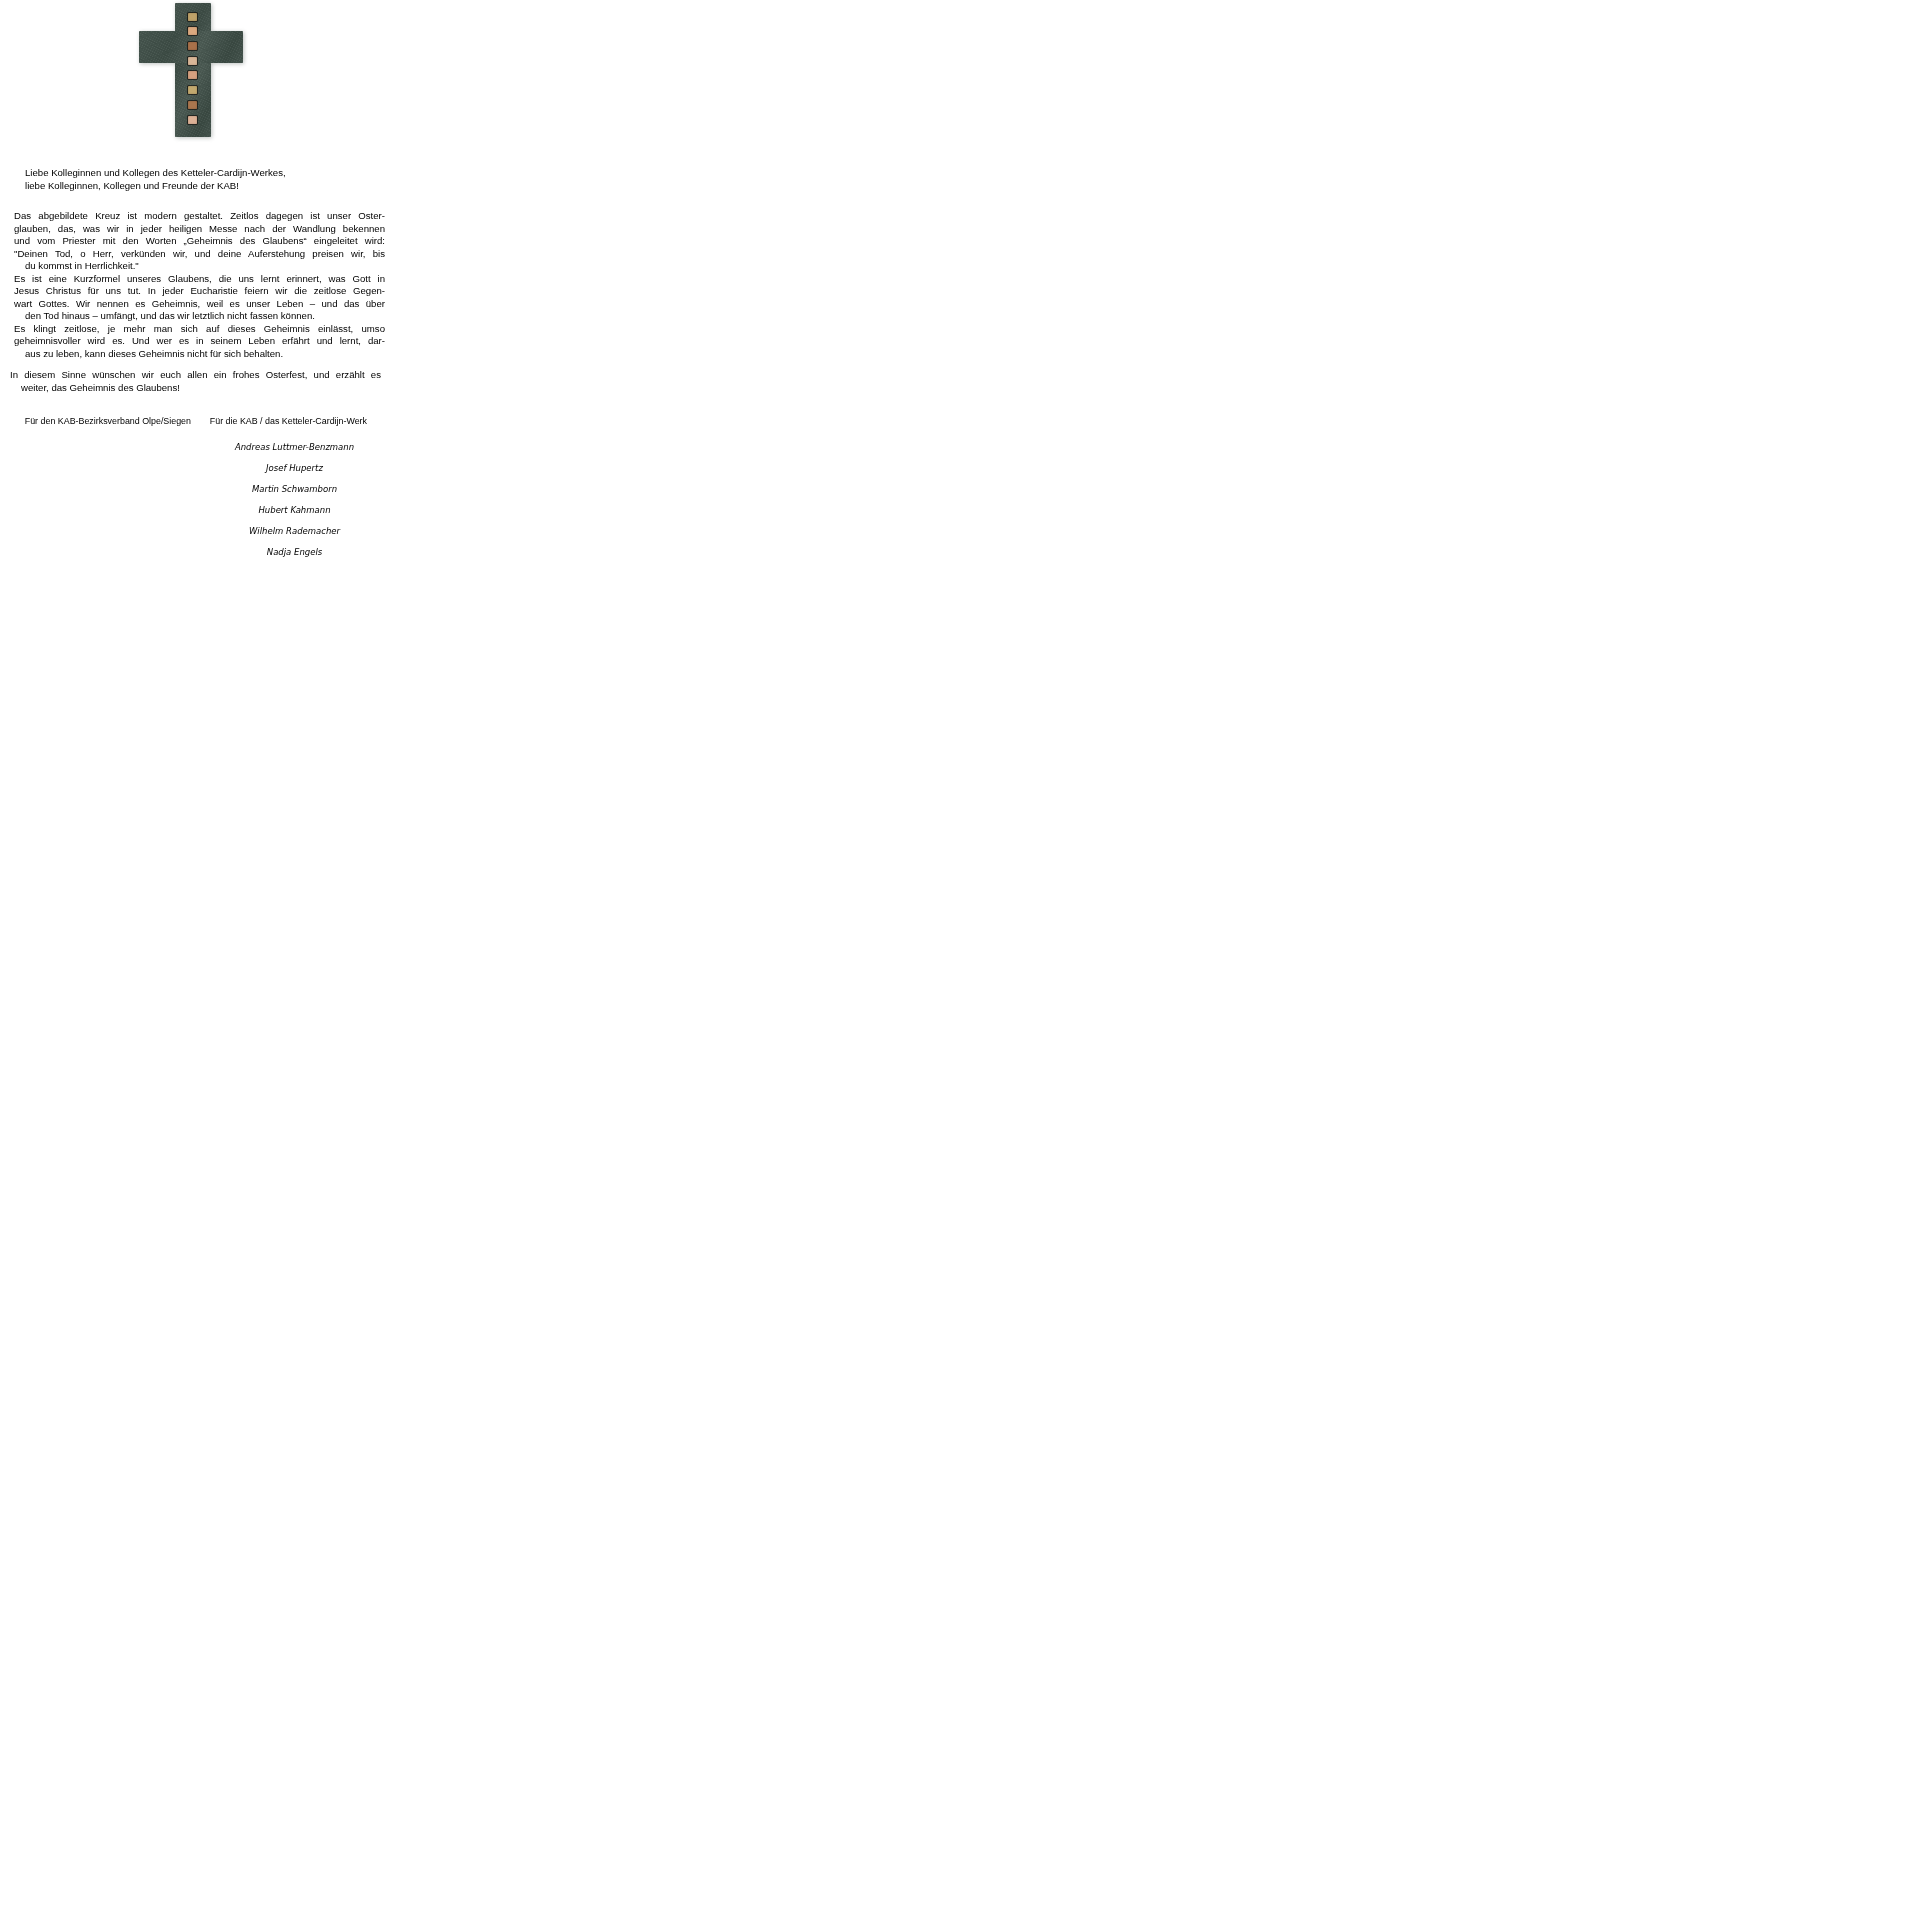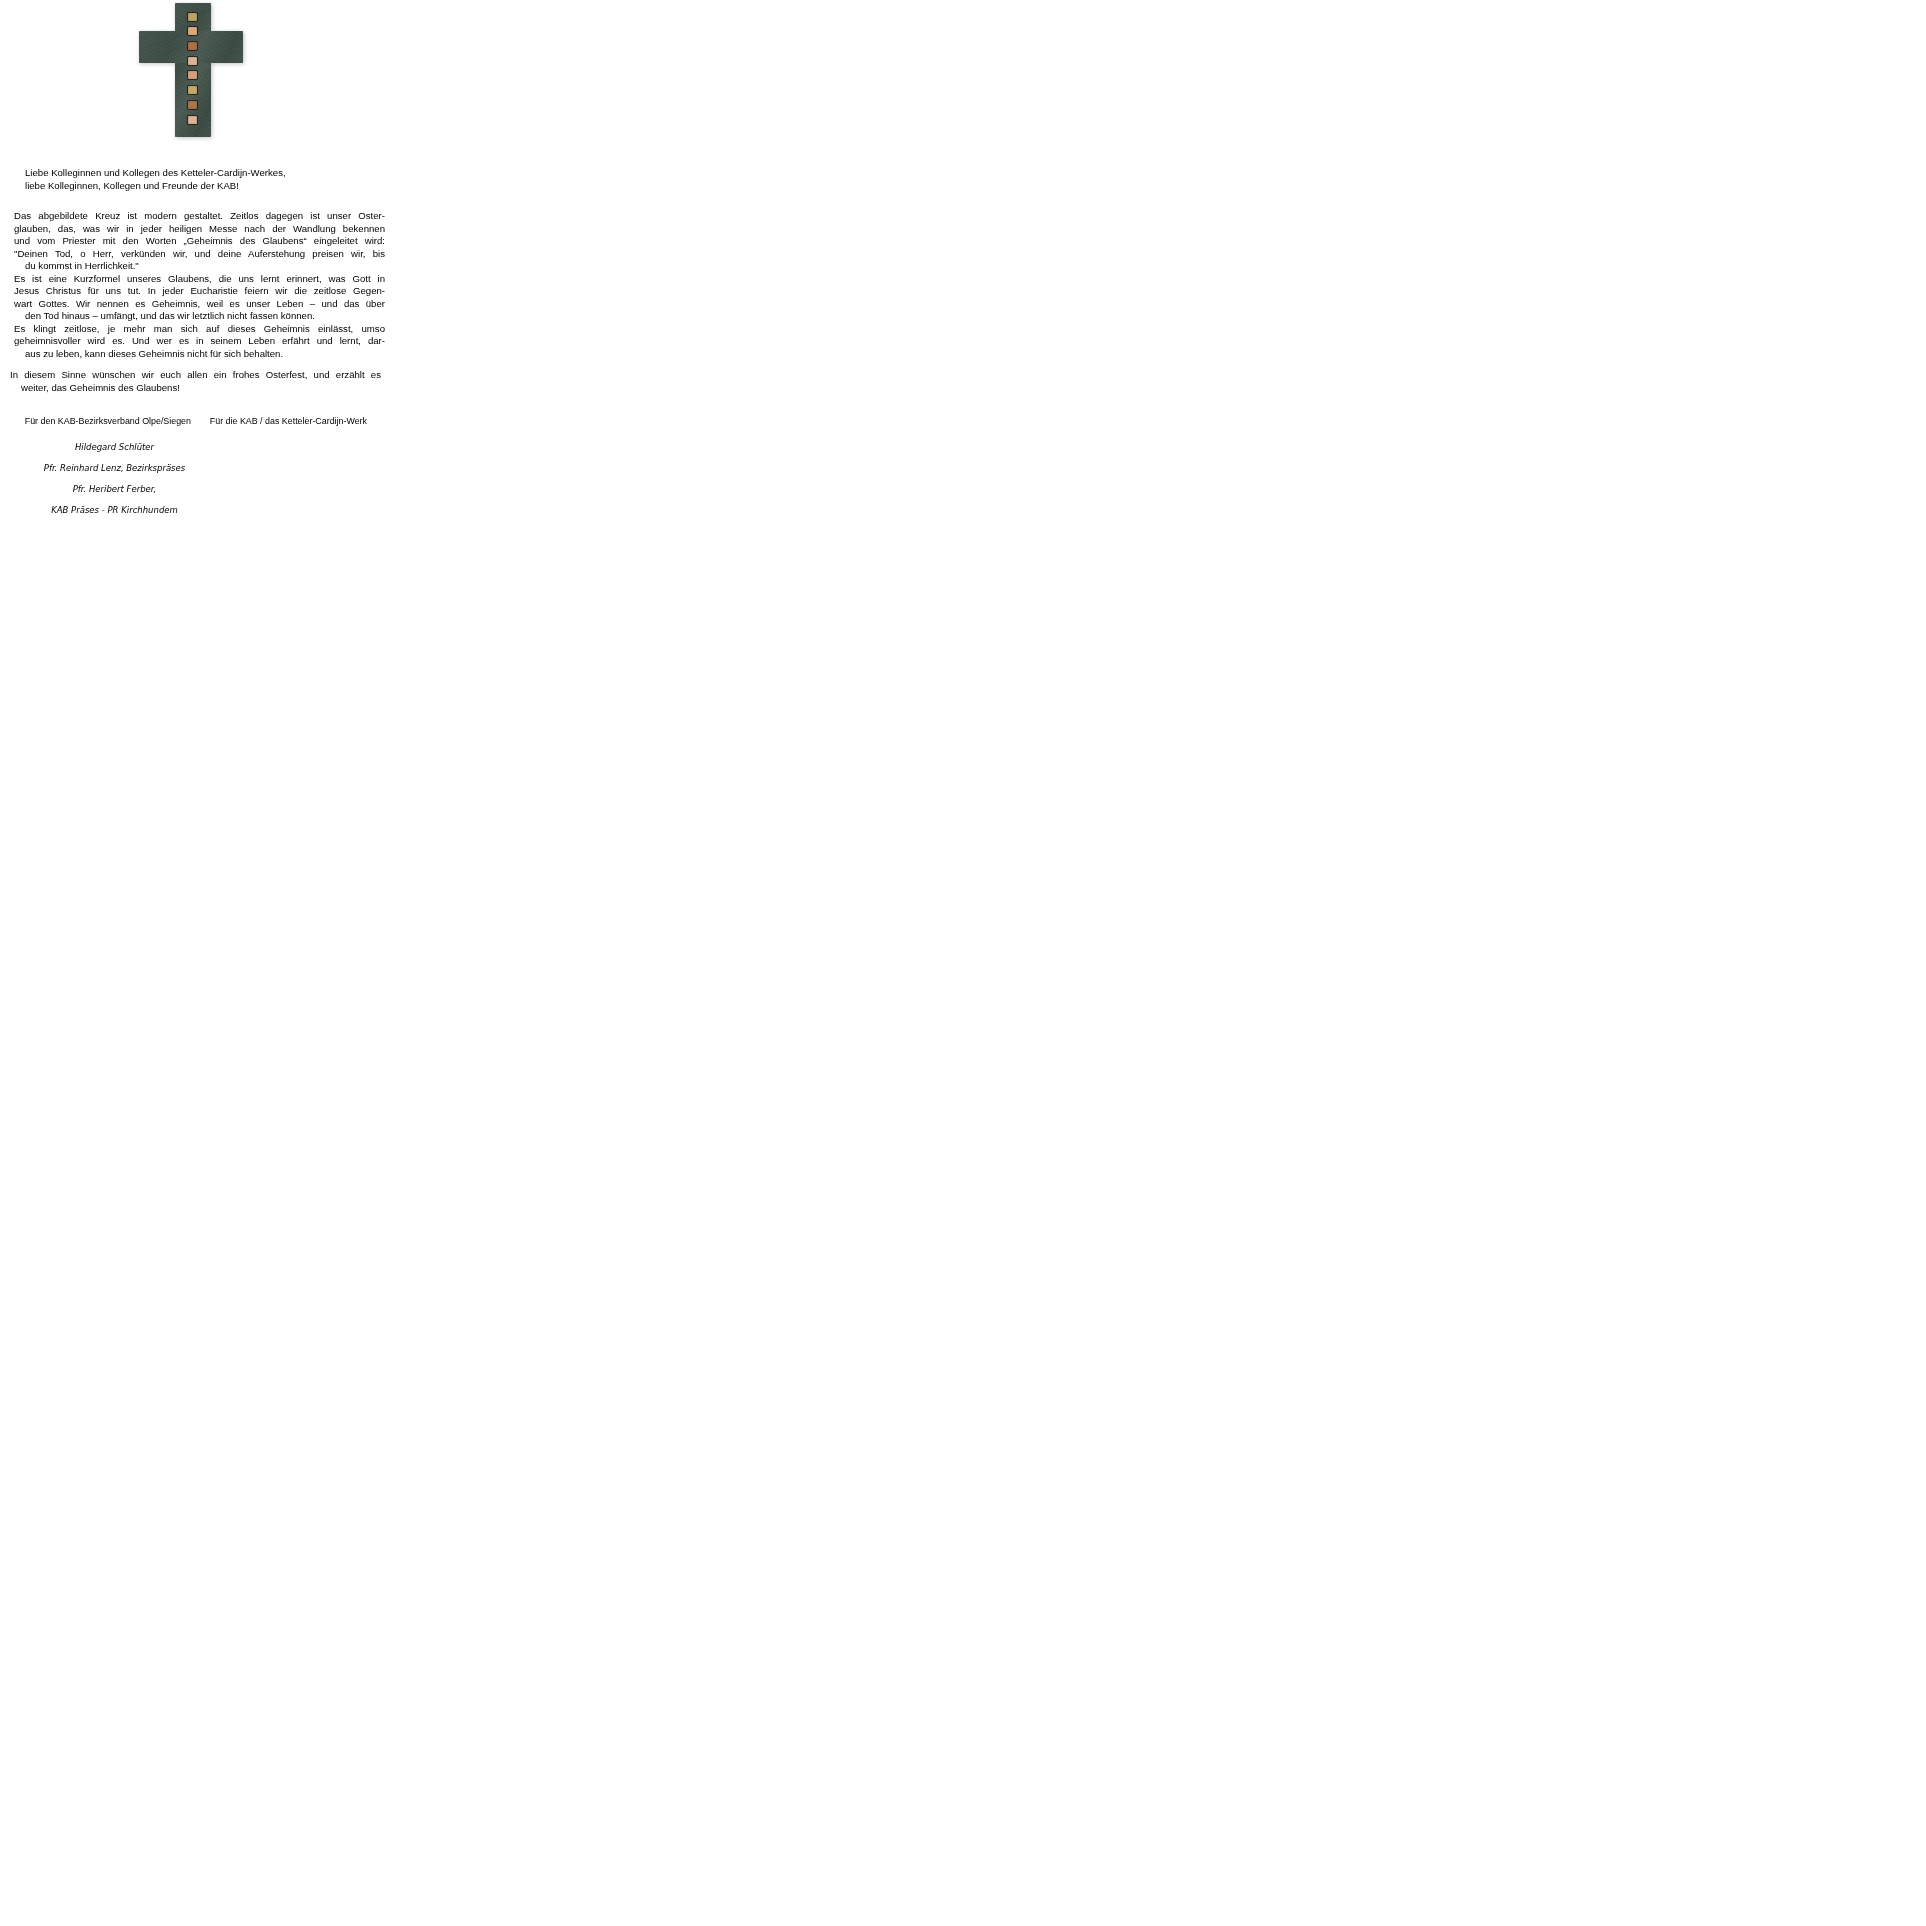--- a/index.html
+++ b/index.html
@@ -106,22 +106,24 @@
   </div>
 
   <div class="closing">
     <div class="ln j">In diesem Sinne wünschen wir euch allen ein frohes Osterfest, und erzählt es</div>
     <div class="ln l">weiter, das Geheimnis des Glaubens!</div>
   </div>
 
   <div class="col-header left">Für den KAB-Bezirksverband Olpe/Siegen</div>
   <div class="col-header right">Für die KAB / das Ketteler-Cardijn-Werk</div>
 
-  <div class="names left">
-    <div>Hildegard Schlüter</div>
-    <div>Pfr. Reinhard Lenz, Bezirkspräses</div>
-    <div>Pfr. Heribert Ferber,</div>
-    <div>KAB Präses - PR Kirchhundem</div>
+
+  <div class="names right">
+    <div>Andreas Luttmer-Benzmann</div>
+    <div>Josef Hupertz</div>
+    <div>Martin Schwamborn</div>
+    <div>Hubert Kahmann</div>
+    <div>Wilhelm Rademacher</div>
+    <div>Nadja Engels</div>
   </div>
-
 
 </div>
 
 
 </body></html>

